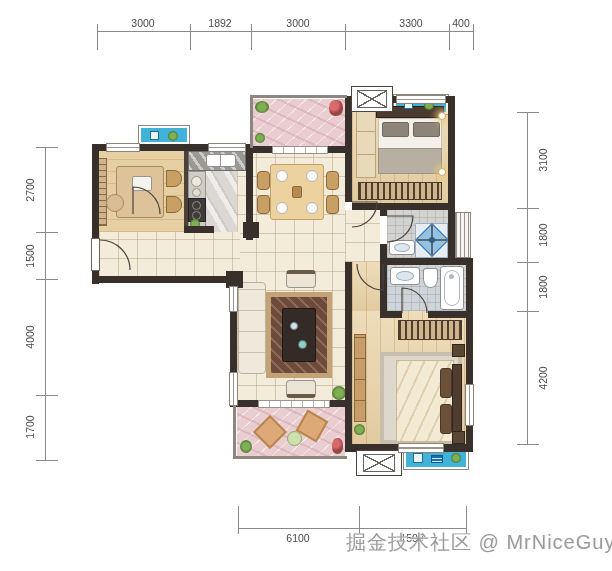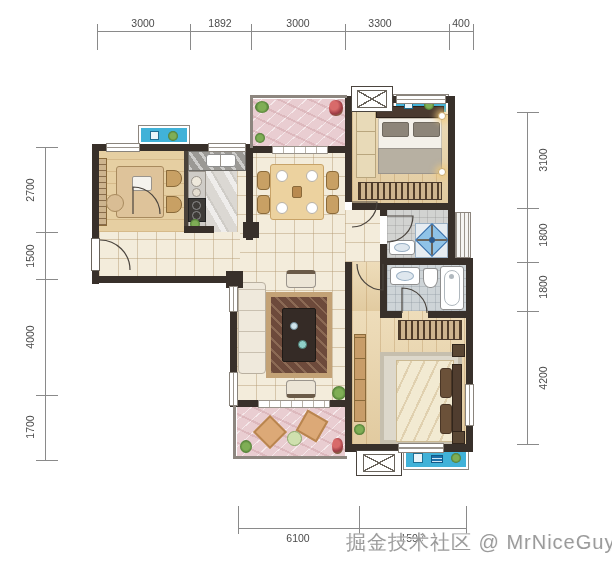--- a/index.html
+++ b/index.html
@@ -248,21 +248,21 @@
   <div class="dimline" style="left:97px;top:31px;width:376px;height:1px;"></div>
   <div class="tick" style="left:97px;top:24px;width:1px;height:26px;"></div>
   <div class="tick" style="left:190px;top:24px;width:1px;height:26px;"></div>
   <div class="tick" style="left:251px;top:24px;width:1px;height:26px;"></div>
   <div class="tick" style="left:345px;top:24px;width:1px;height:26px;"></div>
   <div class="tick" style="left:449px;top:24px;width:1px;height:26px;"></div>
   <div class="tick" style="left:473px;top:24px;width:1px;height:26px;"></div>
   <div class="dimtxt" style="left:121px;top:17px;">3000</div>
   <div class="dimtxt" style="left:198px;top:17px;">1892</div>
   <div class="dimtxt" style="left:276px;top:17px;">3000</div>
-  <div class="dimtxt" style="left:358px;top:17px;">3300</div>
+  <div class="dimtxt" style="left:389px;top:17px;">3300</div>
   <div class="dimtxt" style="left:439px;top:17px;">400</div>
 
   <div class="dimline" style="left:45px;top:147px;width:1px;height:313px;"></div>
   <div class="tick" style="left:36px;top:147px;width:22px;height:1px;"></div>
   <div class="tick" style="left:36px;top:232px;width:22px;height:1px;"></div>
   <div class="tick" style="left:36px;top:279px;width:22px;height:1px;"></div>
   <div class="tick" style="left:36px;top:395px;width:22px;height:1px;"></div>
   <div class="tick" style="left:36px;top:460px;width:22px;height:1px;"></div>
   <div class="dimtxt vtxt" style="left:8px;top:184px;">2700</div>
   <div class="dimtxt vtxt" style="left:8px;top:250px;">1500</div>

